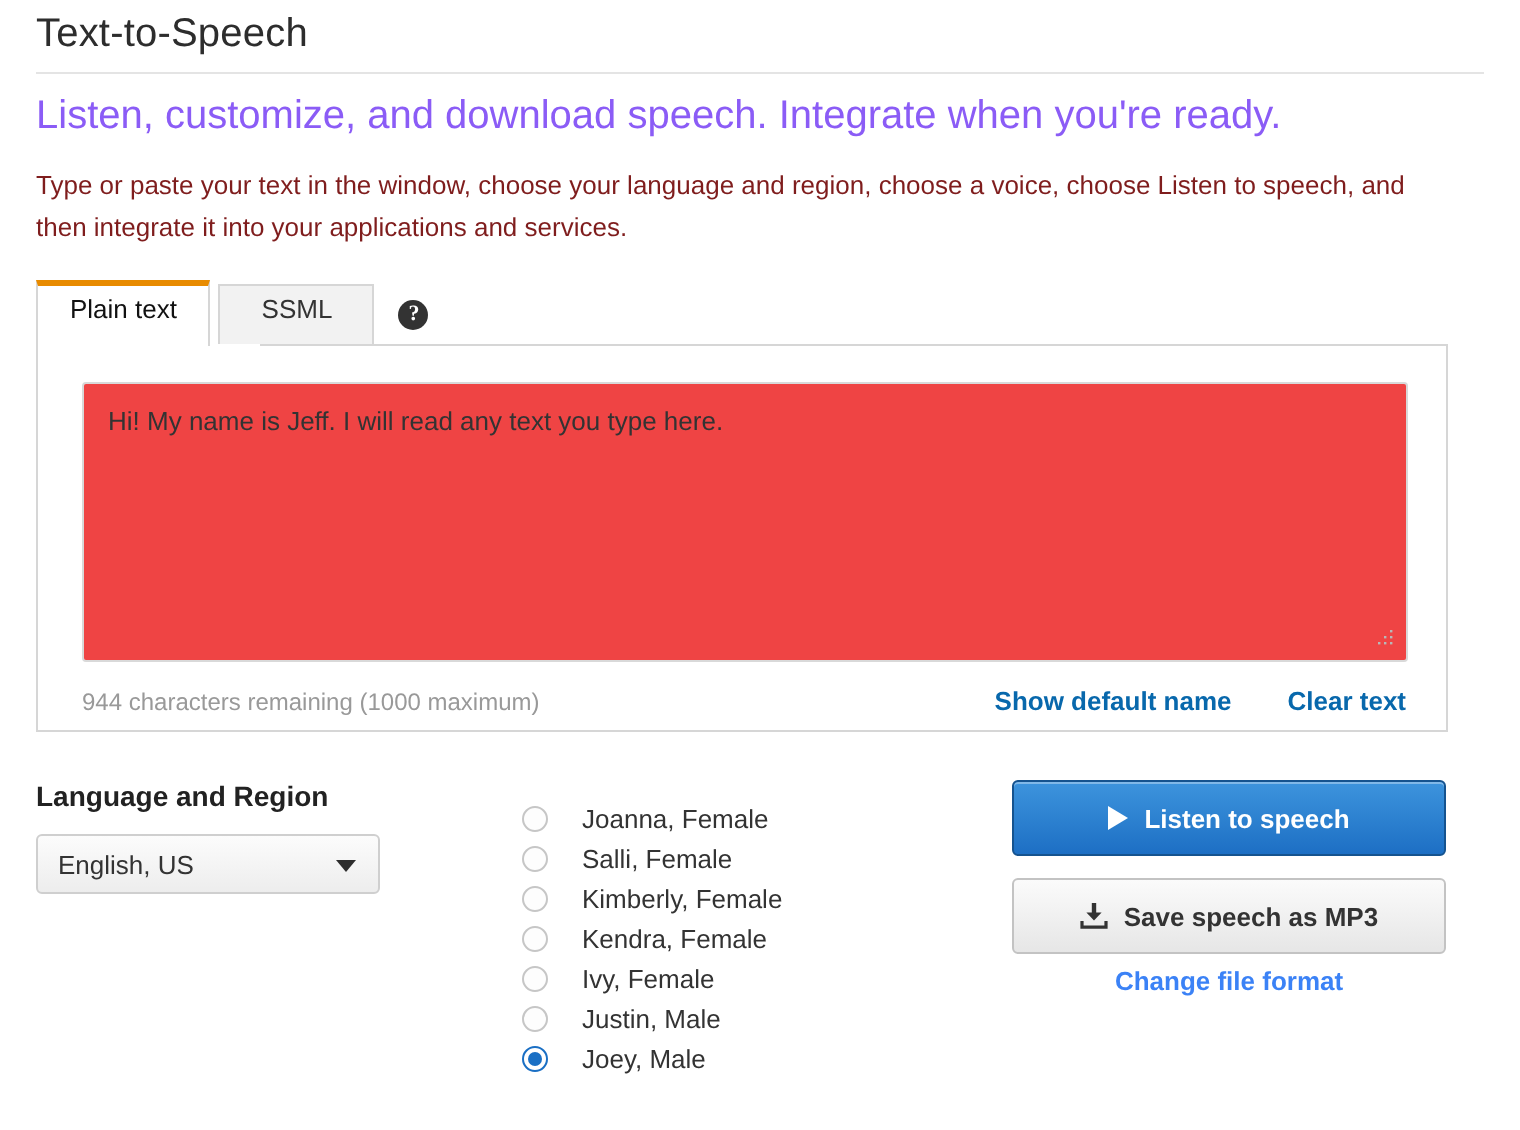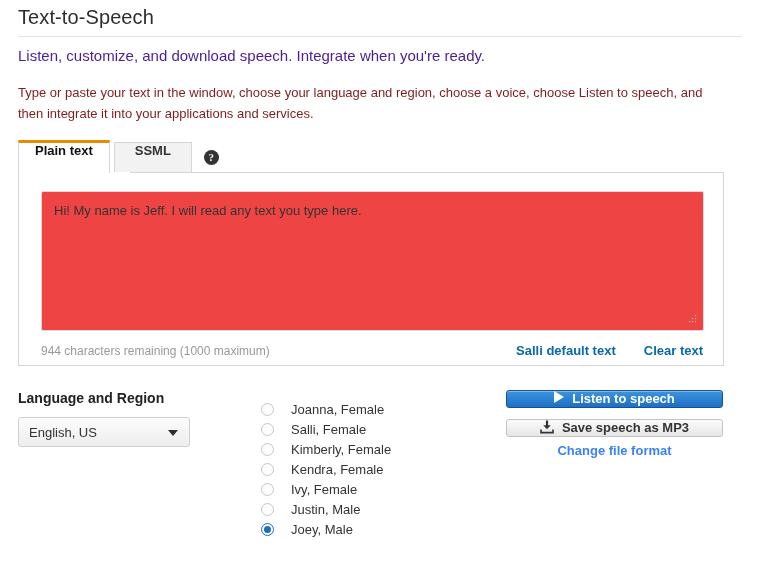--- a/index.html
+++ b/index.html
@@ -34,23 +34,23 @@
     left: 18px;
     top: 36px;
     width: 724px;
     height: 1px;
     background: #e4e4e4;
   }
   .subtitle {
     position: absolute;
     left: 18px;
     top: 47px;
-    font-size: 15px;
+    font-size: 20px;
     font-weight: 400;
-    color: #4c1d95;
+    color: #8b5cf6;
   }
   .intro {
     position: absolute;
     left: 18px;
     top: 82px;
     width: 690px;
     font-size: 13px;
     line-height: 21px;
     color: #7f1d1d;
   }
@@ -61,26 +61,26 @@
     left: 18px;
     top: 141px;
     width: 706px;
     height: 32px;
     display: flex;
     align-items: flex-end;
   }
   .tab {
     position: relative;
     height: 31px;
-    padding: 0 16px;
-    display: flex;
-    align-items: flex-start;
+    padding: 11px 16px;
+    display: flex;
+    align-items: flex-end;
     justify-content: center;
     font-size: 13px;
-    font-weight: bold;
+    font-weight: normal;
     color: #333333;
     border: 1px solid #d6d6d6;
     border-bottom: none;
     background: #f2f2f2;
     cursor: pointer;
     min-width: 78px;
   }
   .tab.active {
     background: #ffffff;
     color: #111111;
@@ -259,23 +259,23 @@
 
   .action-col {
     position: absolute;
     left: 506px;
     top: 390px;
     width: 220px;
   }
   .btn {
     position: relative;
     width: 217px;
-    height: 18px;
-    display: flex;
-    align-items: flex-start;
+    height: 38px;
+    display: flex;
+    align-items: center;
     justify-content: center;
     gap: 8px;
     font-size: 13px;
     font-weight: bold;
     border-radius: 3px;
     cursor: pointer;
     user-select: none;
   }
   .btn-primary {
     background: linear-gradient(to bottom, #3d94dd 0%, #1d6fc4 100%);
@@ -339,21 +339,21 @@
         <rect x="7" y="3" width="1.2" height="1.2"></rect>
         <rect x="1" y="6" width="1.2" height="1.2"></rect>
         <rect x="4" y="6" width="1.2" height="1.2"></rect>
         <rect x="7" y="6" width="1.2" height="1.2"></rect>
       </g>
     </svg>
 
     <div class="charcount">944 characters remaining (1000 maximum)</div>
 
     <div class="panel-links">
-      <span class="panel-link">Salli default text</span>
+      <span class="panel-link">Show default name</span>
       <span class="panel-link">Clear text</span>
     </div>
   </div>
 
   <div class="lang-col">
     <div class="col-label">Language and Region</div>
     <div class="lang-select">
       <span>English, US</span>
       <span class="caret"></span>
     </div>

